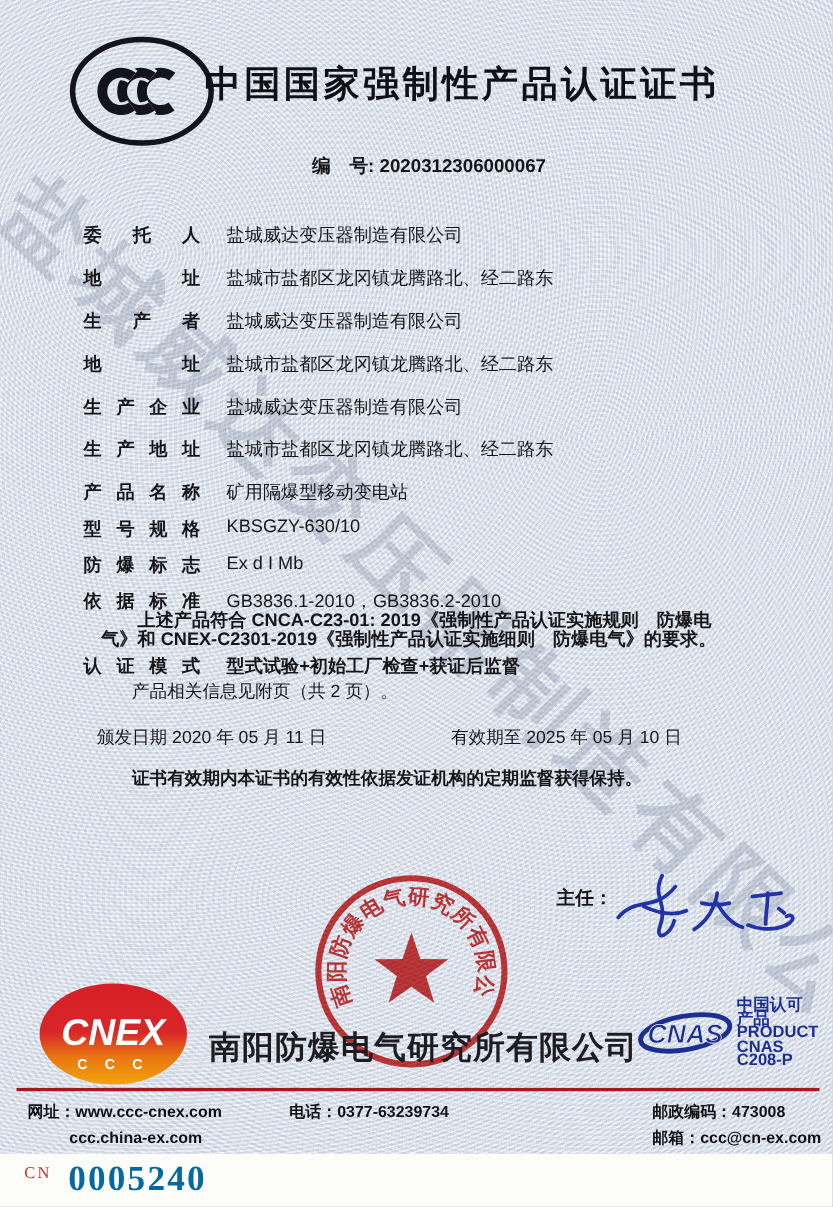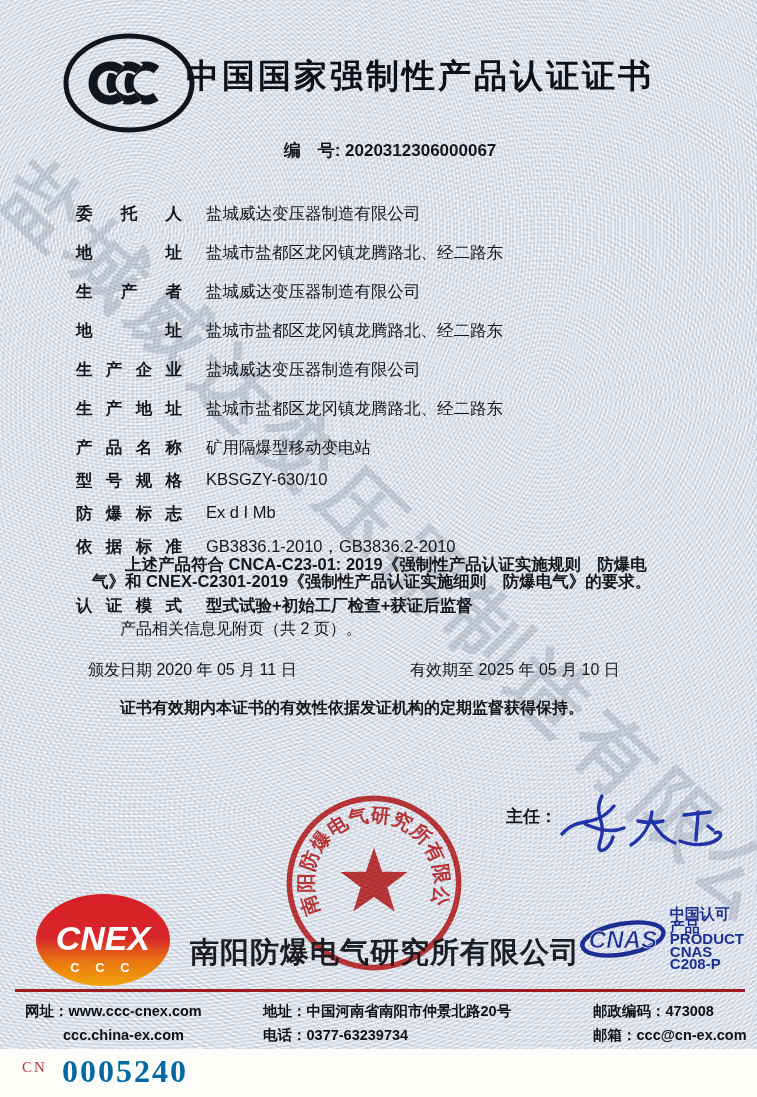--- a/index.html
+++ b/index.html
@@ -218,21 +218,20 @@
     </div>
 
     <div class="red-line"></div>
 
     <div class="footer">
       <div class="col f-col1">
         <div class="line1"><span>网址：</span><span>www.ccc-cnex.com</span></div>
         <div class="line2">ccc.china-ex.com</div>
       </div>
       <div class="col f-col2">
-        <div><span>地址：</span><span>中国河南省南阳市仲景北路20号</span></div>
         <div><span>电话：</span><span>0377-63239734</span></div>
       </div>
       <div class="col f-col3">
         <div><span>邮政编码：</span><span>473008</span></div>
         <div><span>邮箱：</span><span>ccc@cn-ex.com</span></div>
       </div>
     </div>
   </div>
 
   <div class="serial-strip">

